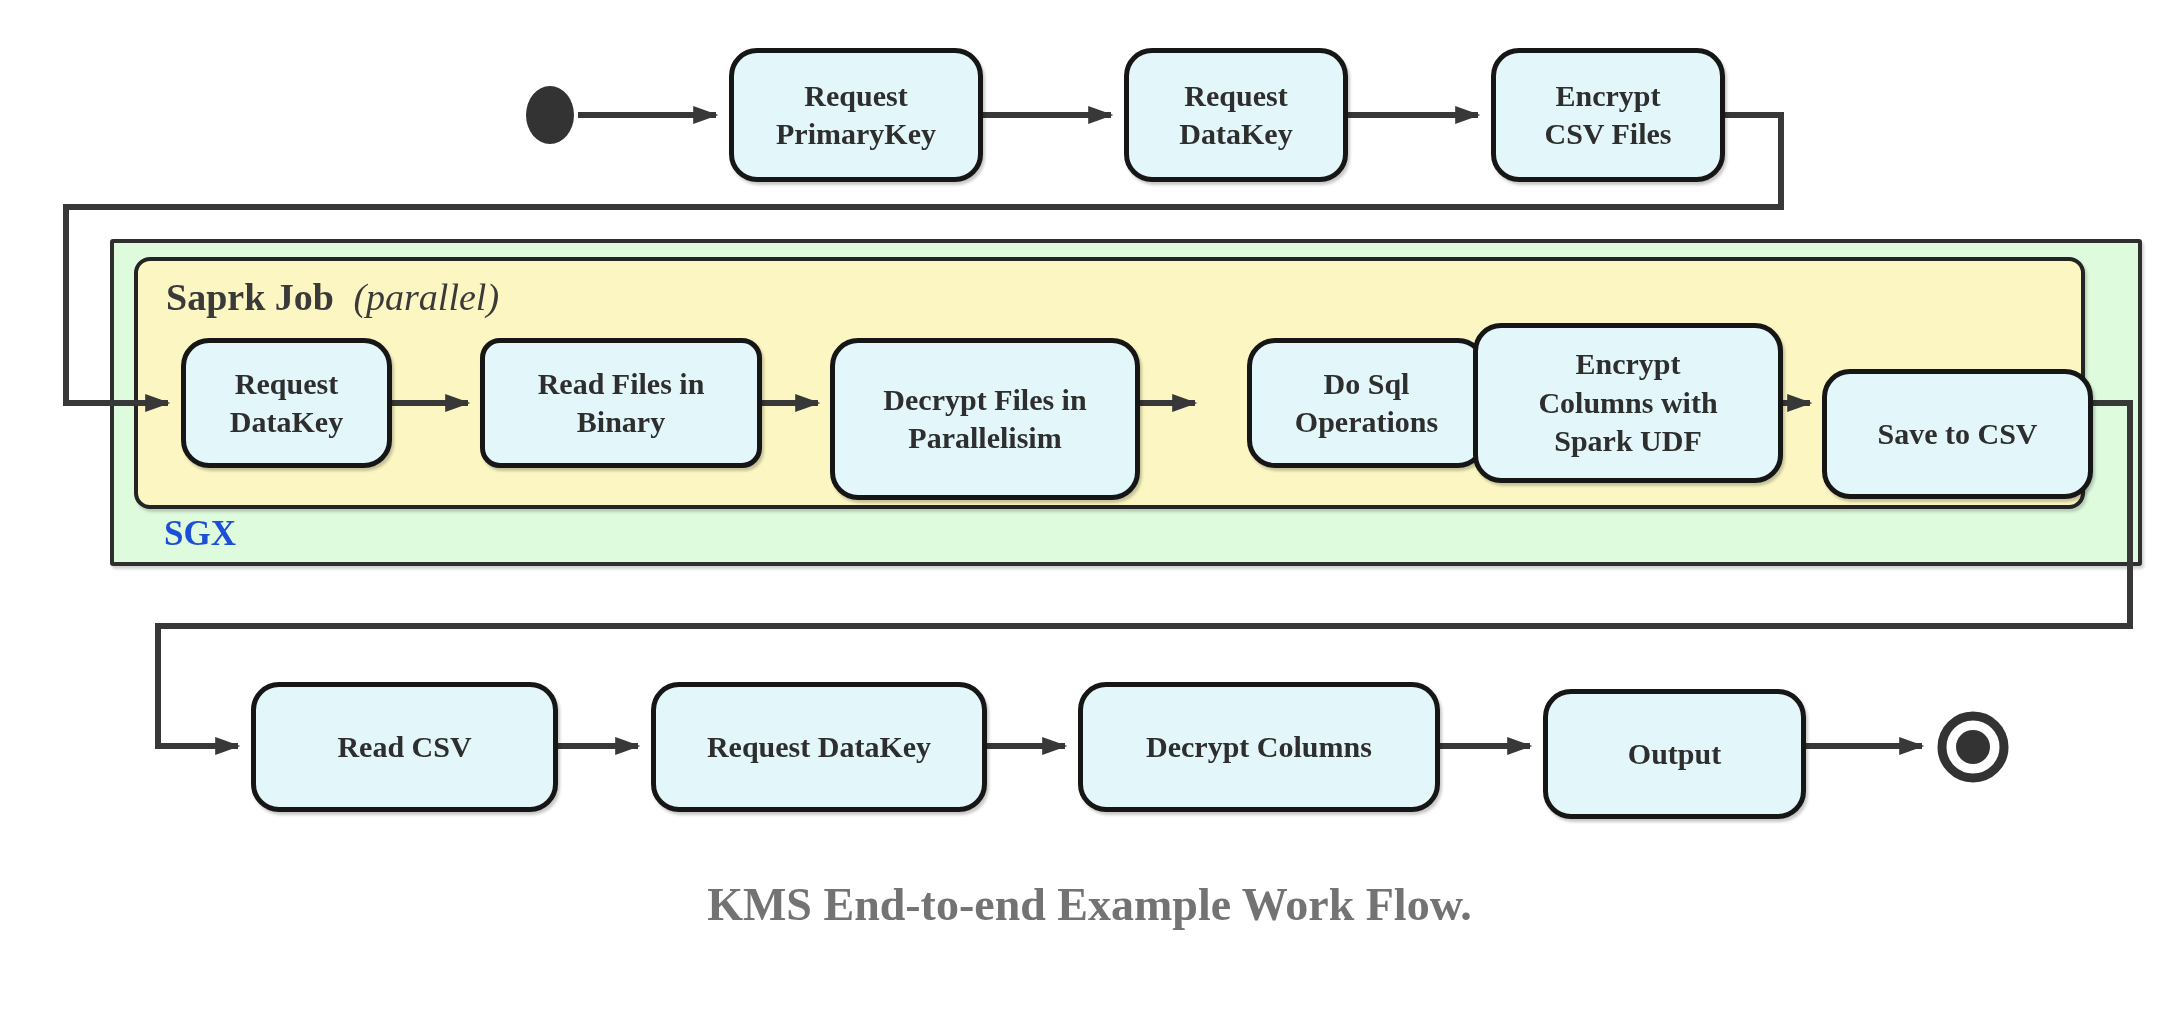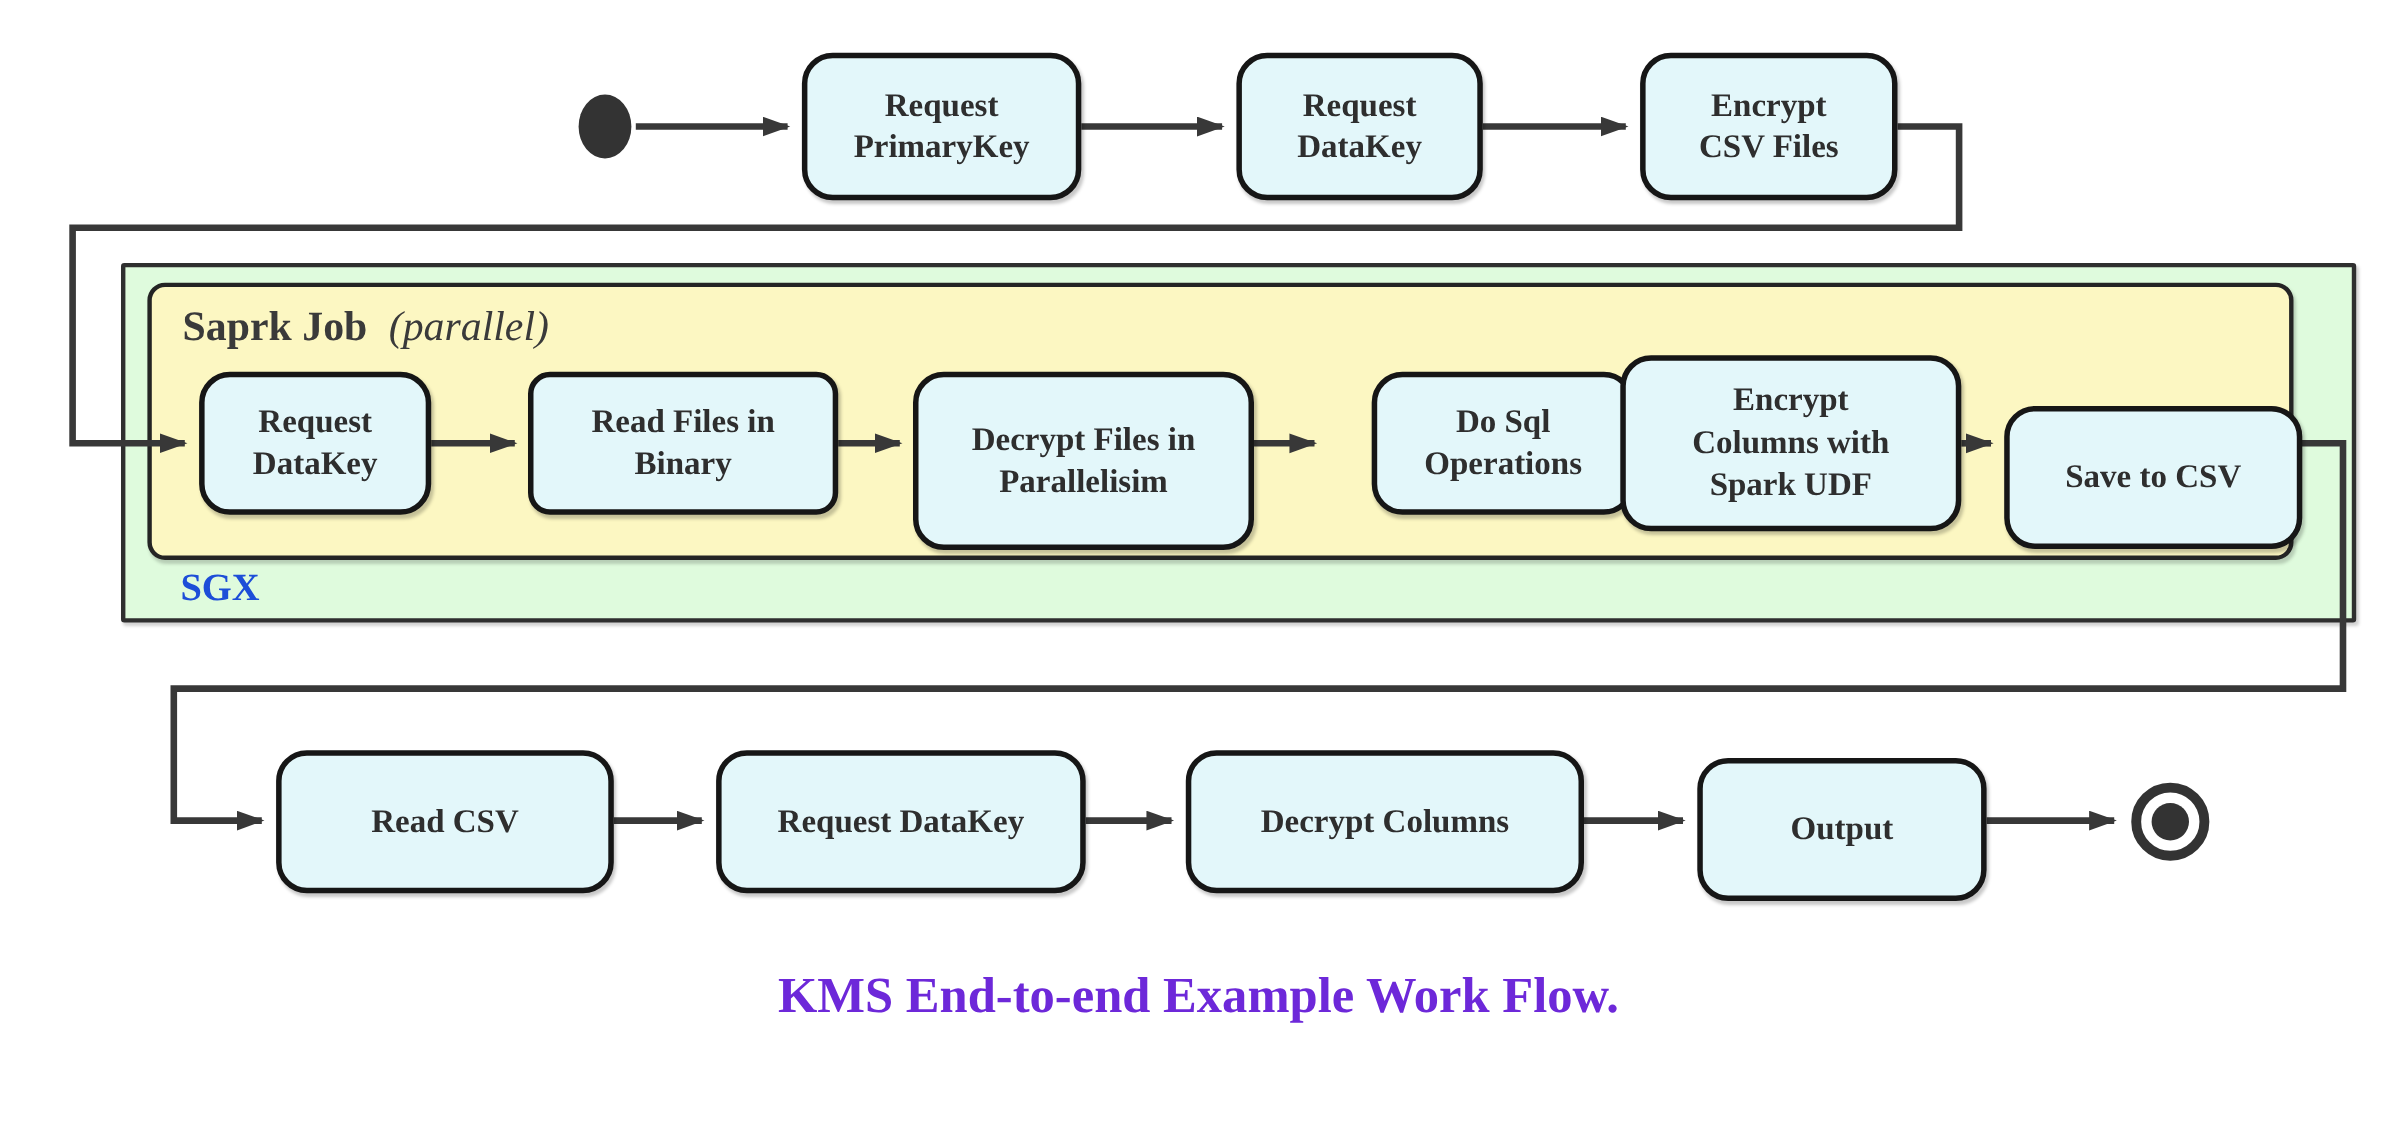--- a/index.html
+++ b/index.html
@@ -31,21 +31,21 @@
   .node{
     position:absolute;box-sizing:border-box;z-index:10;
     background:#e3f7fa;border:5px solid #161616;border-radius:28px;
     display:flex;align-items:center;justify-content:center;
     text-align:center;font-weight:bold;font-size:30px;line-height:1.28;color:#2e2e2e;
     white-space:pre-line;box-shadow:2px 3px 3px rgba(0,0,0,0.22);
     padding:16px 14px;
   }
   .caption{
     position:absolute;left:0;top:878px;width:100%;text-align:center;z-index:10;
-    font-size:46px;font-weight:bold;color:#6d28d9;
+    font-size:46px;font-weight:bold;color:#737373;
   }
 </style>
 </head>
 <body>
 
 <div class="stage">
 
   <div class="container sgx-box">
     <span class="sgx-label">SGX</span>
   </div>

